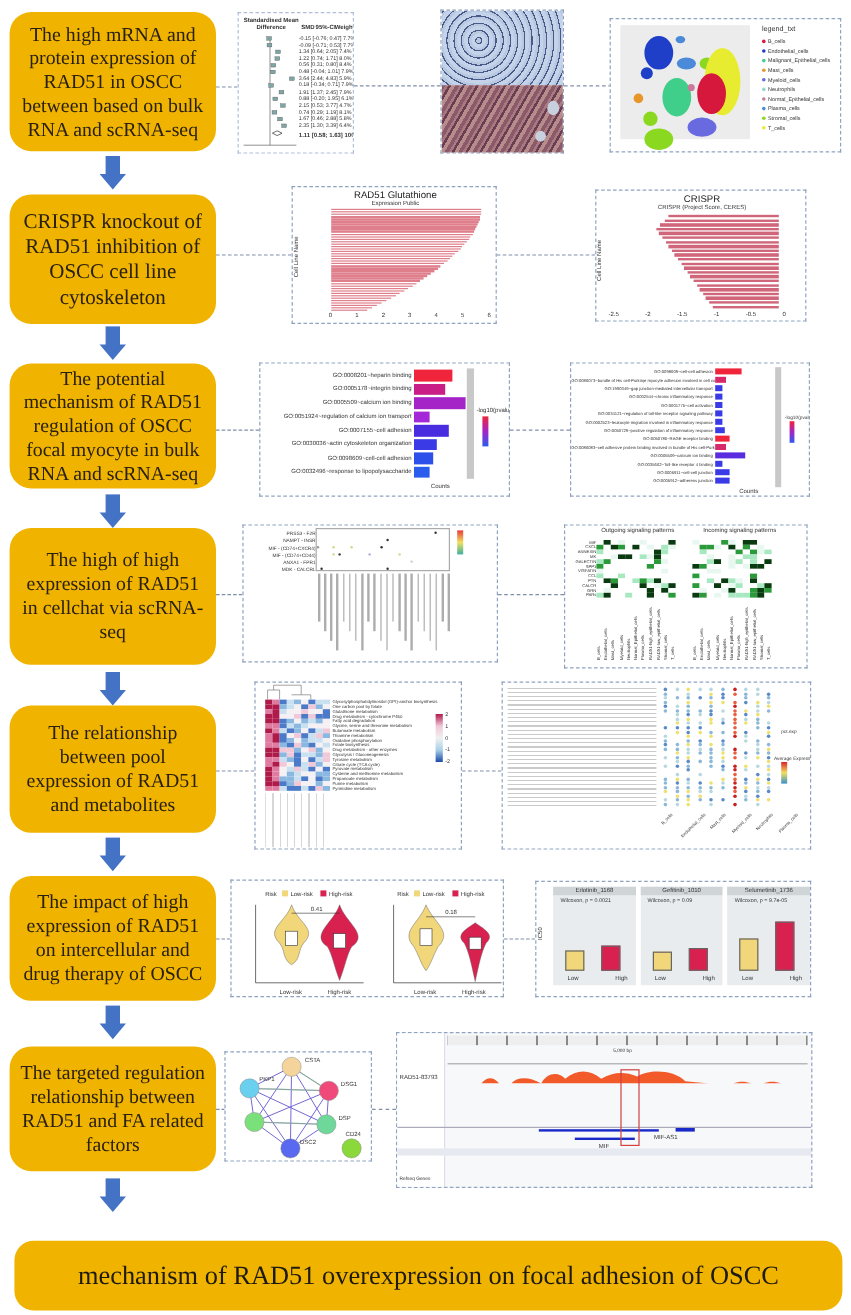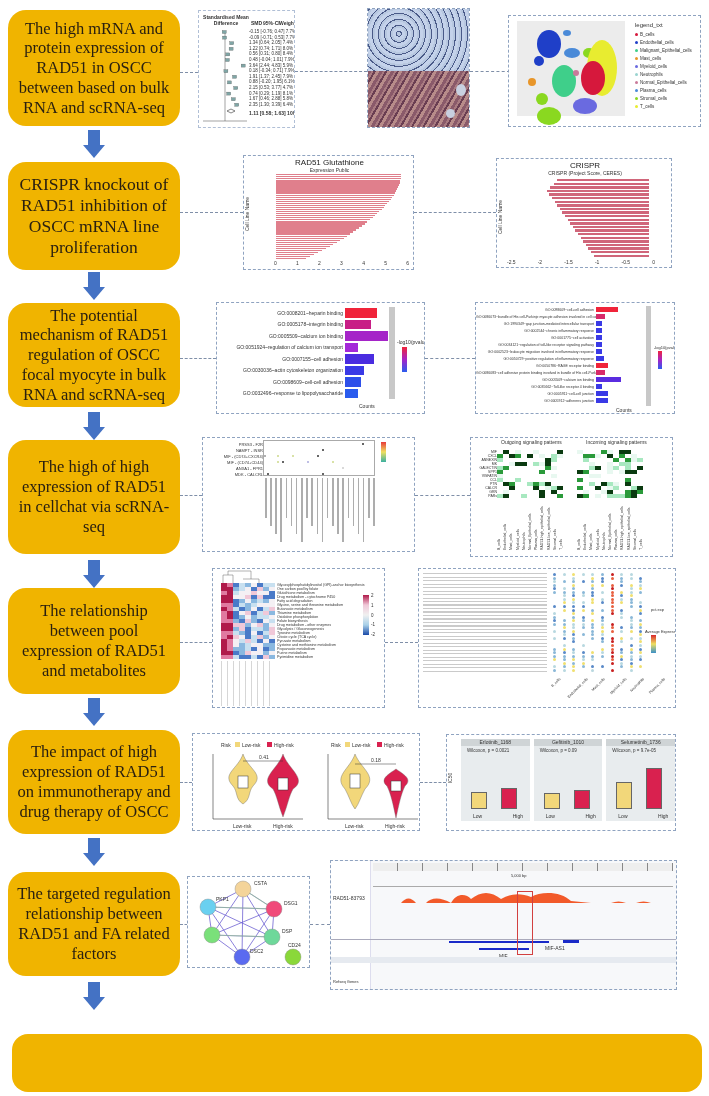--- a/index.html
+++ b/index.html
@@ -32,21 +32,21 @@
 
 <div class="step" style="top:10px;height:116px;">
     <span>The high mRNA and protein expression of RAD51 in OSCC between based on bulk RNA and scRNA-seq</span>
   </div>
 <div class="arrow" style="top:130px;">
     <div class="shaft"></div>
     <div class="head"></div>
   </div>
 
 <div class="step" style="top:162px;height:108px;font-size:17.5px;">
-    <span>CRISPR knockout of RAD51 inhibition of OSCC mRNA line proliferation</span>
+    <span>CRISPR knockout of RAD51 inhibition of OSCC cell line cytoskeleton</span>
   </div>
 <div class="arrow" style="top:272px;">
     <div class="shaft"></div>
     <div class="head"></div>
   </div>
 
 <div class="step" style="top:303px;height:104px;">
     <span>The potential mechanism of RAD51 regulation of OSCC focal myocyte in bulk RNA and scRNA-seq</span>
   </div>
 <div class="arrow" style="top:412px;">
@@ -64,36 +64,37 @@
 
 <div class="step" style="top:588px;height:106px;">
     <span>The relationship between pool expression of RAD51 and metabolites</span>
   </div>
 <div class="arrow" style="top:698px;">
     <div class="shaft"></div>
     <div class="head"></div>
   </div>
 
 <div class="step" style="top:730px;height:104px;">
-    <span>The impact of high expression of RAD51 on immunotherapy and drug therapy of OSCC</span>
+    <span>The impact of high expression of RAD51 on intercellular and drug therapy of OSCC</span>
   </div>
 <div class="arrow" style="top:838px;">
     <div class="shaft"></div>
     <div class="head"></div>
   </div>
 
 <div class="step" style="top:872px;height:104px;">
     <span>The targeted regulation relationship between RAD51 and FA related factors</span>
   </div>
 <div class="arrow" style="top:982px;">
     <div class="shaft"></div>
     <div class="head"></div>
   </div>
 
 <div class="final">
+  <span>mechanism of RAD51 overexpression on focal adhesion of OSCC</span>
 </div>
 
 <div class="conn" style="left:180px;top:72px;width:18px;"></div>
 <div class="conn" style="left:295px;top:71px;width:72px;"></div>
 <div class="conn" style="left:470px;top:71px;width:40px;"></div>
 <div class="conn" style="left:180px;top:212px;width:63px;"></div>
 <div class="conn" style="left:414px;top:212px;width:82px;"></div>
 <div class="conn" style="left:180px;top:358px;width:36px;"></div>
 <div class="conn" style="left:425px;top:358px;width:50px;"></div>
 <div class="conn" style="left:180px;top:495px;width:22px;"></div>

